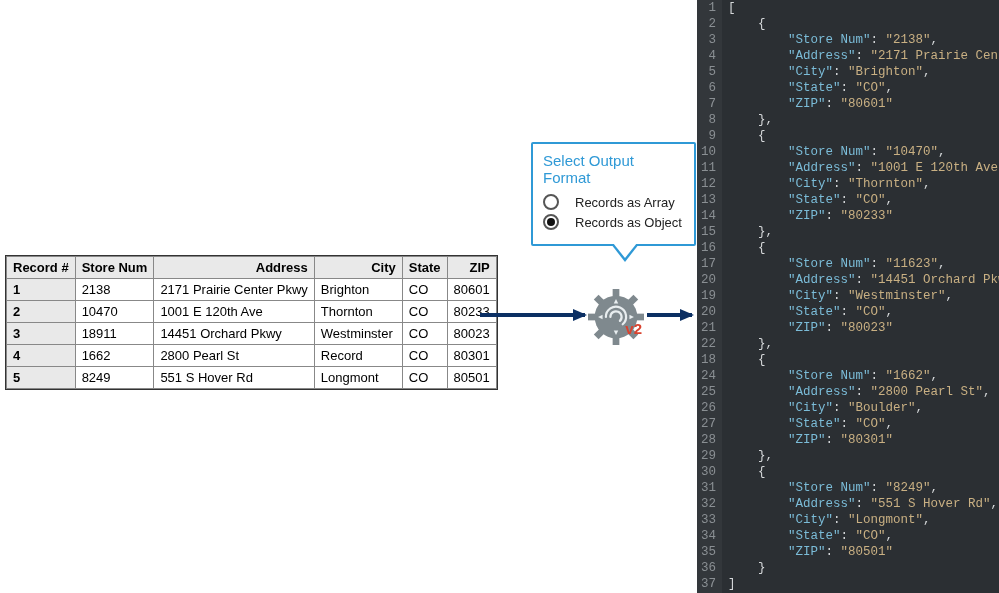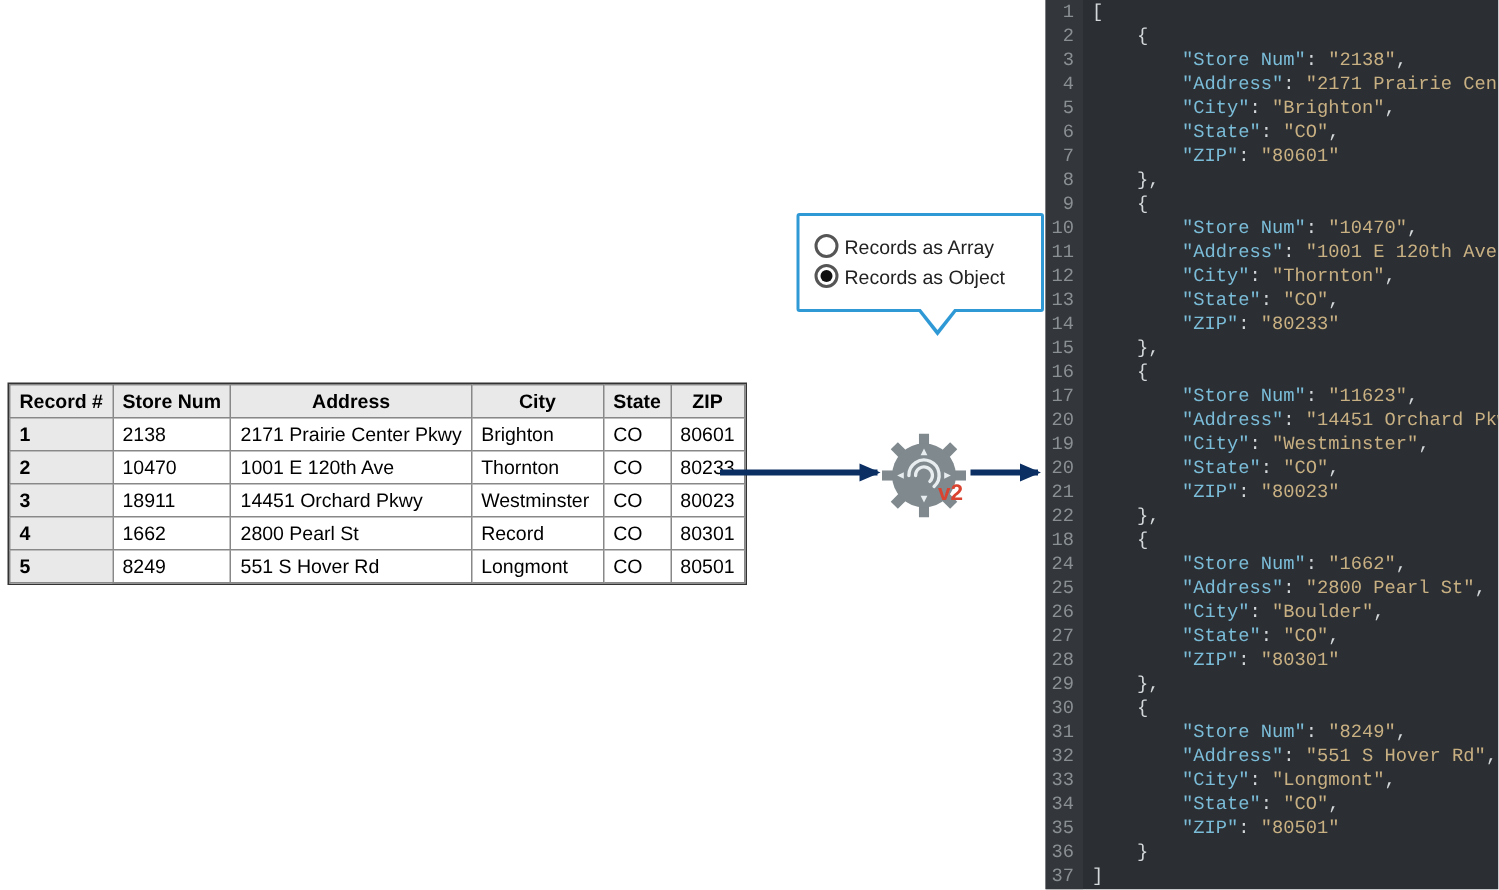--- a/index.html
+++ b/index.html
@@ -26,21 +26,21 @@
   table.data th, table.data td {
     border: 1px solid #888;
     padding: 3px 6px;
     text-align: left;
     white-space: nowrap;
     height: 20px;
   }
   table.data th {
     background: #e9e9e9;
     font-weight: bold;
-    text-align: center;
+    text-align: right;
   }
   table.data td.rownum {
     background: #e9e9e9;
     font-weight: bold;
     width: 55px;
   }
   .col-storenum { width: 75px; }
   .col-address  { width: 155px; text-align:center;}
   .col-city     { width: 88px; margin-left: 16px; }
   .col-state    { width: 40px; text-align:center;margin-left:13px;}
@@ -60,21 +60,21 @@
     box-shadow: 0 0 0 rgba(0,0,0,0);
   }
   .popup-title {
     color: #2f99d6;
     font-size: 15px;
     margin-bottom: 8px;
   }
   .radio-row {
     display: flex;
     align-items: center;
-    gap: 4px;
+    gap: 16px;
     margin: 4px 0;
     font-size: 13px;
     color: #222;
     cursor: pointer;
   }
   .radio-outer {
     width: 16px; height: 16px;
     border: 2px solid #555;
     border-radius: 50%;
     display: inline-flex;
@@ -240,20 +240,21 @@
           <td>551 S Hover Rd</td>
           <td>Longmont</td>
           <td>CO</td>
           <td>80501</td>
         </tr>
       </tbody>
   </table>
 </div>
 
 <div class="popup">
+  <div class="popup-title">Select Output Format</div>
 
   <div class="radio-row">
     <span class="radio-outer"></span>
     <span>Records as Array</span>
   </div>
 
   <div class="radio-row">
     <span class="radio-outer">
         <span class="radio-inner"></span>
       </span>

